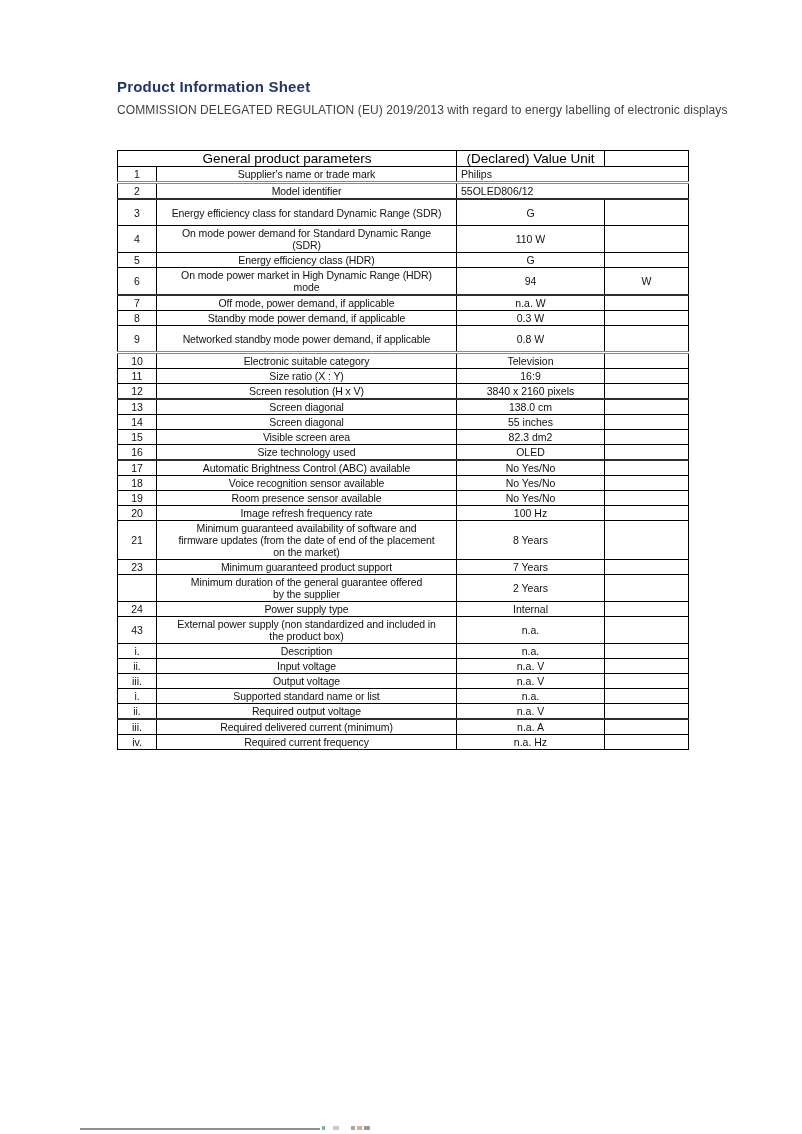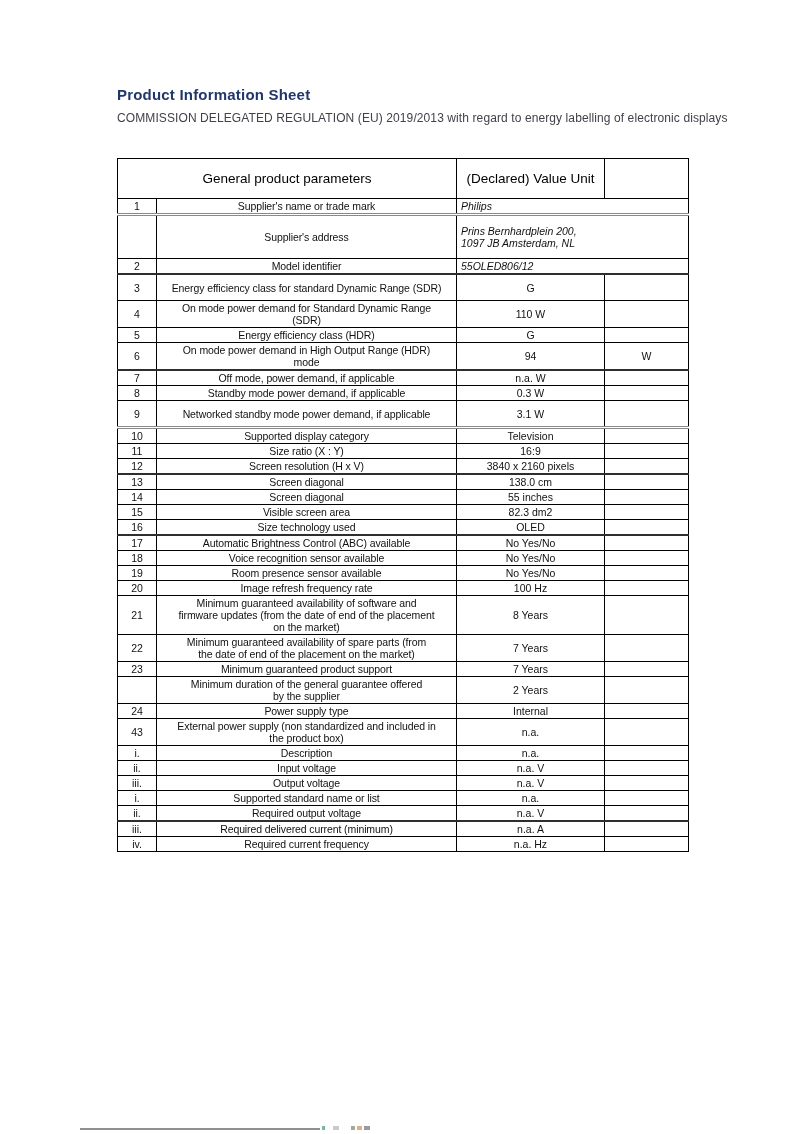--- a/index.html
+++ b/index.html
@@ -1,45 +1,45 @@
 <!DOCTYPE html>
 <html><head>
 <meta charset="utf-8">
 <style>
   html,body{margin:0;padding:0;}
   body{
     width:802px;height:1134px;position:relative;background:#ffffff;
     font-family:"Liberation Sans",sans-serif;color:#111;overflow:hidden;
   }
-  .page{position:absolute;left:117px;top:86px;width:575px;}
+  .page{position:absolute;left:117px;top:78px;width:575px;}
   .title{
     margin:0;font-size:15px;font-weight:bold;color:#21376b;letter-spacing:.2px;
   }
   .subtitle{
     margin:8px 0 1px 0;font-size:12px;color:#41414b;letter-spacing:.1px;white-space:nowrap;
   }
   table.info-table{
     border-collapse:collapse;table-layout:fixed;width:571px;margin-top:33px;
   }
   .info-table col.c-num{width:39px;}
   .info-table col.c-label{width:300px;}
   .info-table col.c-value{width:148px;}
   .info-table col.c-unit{width:84px;}
   .info-table th,.info-table td{
     border:1px solid #000;overflow:hidden;vertical-align:middle;
     font-size:10.5px;line-height:12px;padding:1px 2px;
   }
   .info-table thead th{
-    font-weight:normal;font-size:13.5px;height:15px;line-height:14px;padding:12px 2px;
+    font-weight:normal;font-size:13.5px;height:15px;line-height:14px;padding:0 2px;
     text-align:center;color:#000;
   }
   td.num{text-align:center;padding:1px 1px;}
   td.label{text-align:center;white-space:pre-line;letter-spacing:-.1px;padding:1px 3px 1px 3px;}
   td.value{text-align:center;white-space:pre-line;}
-  td.value.left{text-align:left;padding-left:4px;font-style:italic;}
+  td.value.left{text-align:left;padding-left:4px;}
   td.unit{text-align:center;}
   tr.tall td{height:23px;}
   tr.roomy td{height:40px;}
   tr.sep-gray td{border-bottom:3px double #8a8a8a;}
   tr.sep-dark td{border-bottom:2px solid #2e2e2e;}
   .footer-rule{
     position:absolute;left:80px;top:1128px;width:240px;height:2px;background:#8f8f8f;
   }
   .footer-remnant{position:absolute;left:322px;top:1126px;width:80px;height:7px;}
   .footer-remnant span{display:inline-block;height:4px;margin-right:2px;vertical-align:top;}
@@ -69,26 +69,20 @@
         <th class="h-value">(Declared) Value Unit</th>
         <th class="h-unit"></th>
       </tr>
     </thead>
     <tbody id="tbody">
         <tr class="sep-gray">
           <td class="num">1</td>
           <td class="label">Supplier's name or trade mark</td>
           <td class="value left" colspan="2">Philips</td>
         </tr>
-        <tr class="roomy">
-          <td class="num"></td>
-          <td class="label">Supplier's address</td>
-          <td class="value left" colspan="2">Prins Bernhardplein 200,
-1097 JB Amsterdam, NL</td>
-        </tr>
         <tr class="sep-dark">
           <td class="num">2</td>
           <td class="label">Model identifier</td>
           <td class="value left" colspan="2">55OLED806/12</td>
         </tr>
         <tr class="tall">
           <td class="num">3</td>
           <td class="label">Energy efficiency class for standard Dynamic Range (SDR)</td>
           <td class="value">G</td>
           <td class="unit"></td>
@@ -101,46 +95,46 @@
           <td class="unit"></td>
         </tr>
         <tr>
           <td class="num">5</td>
           <td class="label">Energy efficiency class (HDR)</td>
           <td class="value">G</td>
           <td class="unit"></td>
         </tr>
         <tr class="sep-dark">
           <td class="num">6</td>
-          <td class="label">On mode power demand in High Output Range (HDR)
+          <td class="label">On mode power market in High Dynamic Range (HDR)
 mode</td>
           <td class="value">94</td>
           <td class="unit">W</td>
         </tr>
         <tr>
           <td class="num">7</td>
           <td class="label">Off mode, power demand, if applicable</td>
           <td class="value">n.a. W</td>
           <td class="unit"></td>
         </tr>
         <tr>
           <td class="num">8</td>
           <td class="label">Standby mode power demand, if applicable</td>
           <td class="value">0.3 W</td>
           <td class="unit"></td>
         </tr>
         <tr class="sep-gray tall">
           <td class="num">9</td>
           <td class="label">Networked standby mode power demand, if applicable</td>
-          <td class="value">3.1 W</td>
+          <td class="value">0.8 W</td>
           <td class="unit"></td>
         </tr>
         <tr>
           <td class="num">10</td>
-          <td class="label">Supported display category</td>
+          <td class="label">Electronic suitable category</td>
           <td class="value">Television</td>
           <td class="unit"></td>
         </tr>
         <tr>
           <td class="num">11</td>
           <td class="label">Size ratio (X : Y)</td>
           <td class="value">16:9</td>
           <td class="unit"></td>
         </tr>
         <tr class="sep-dark">
@@ -199,27 +193,20 @@
         </tr>
         <tr>
           <td class="num">21</td>
           <td class="label">Minimum guaranteed availability of software and
 firmware updates (from the date of end of the placement
 on the market)</td>
           <td class="value">8 Years</td>
           <td class="unit"></td>
         </tr>
         <tr>
-          <td class="num">22</td>
-          <td class="label">Minimum guaranteed availability of spare parts (from
-the date of end of the placement on the market)</td>
-          <td class="value">7 Years</td>
-          <td class="unit"></td>
-        </tr>
-        <tr>
           <td class="num">23</td>
           <td class="label">Minimum guaranteed product support</td>
           <td class="value">7 Years</td>
           <td class="unit"></td>
         </tr>
         <tr>
           <td class="num"></td>
           <td class="label">Minimum duration of the general guarantee offered
 by the supplier</td>
           <td class="value">2 Years</td>

